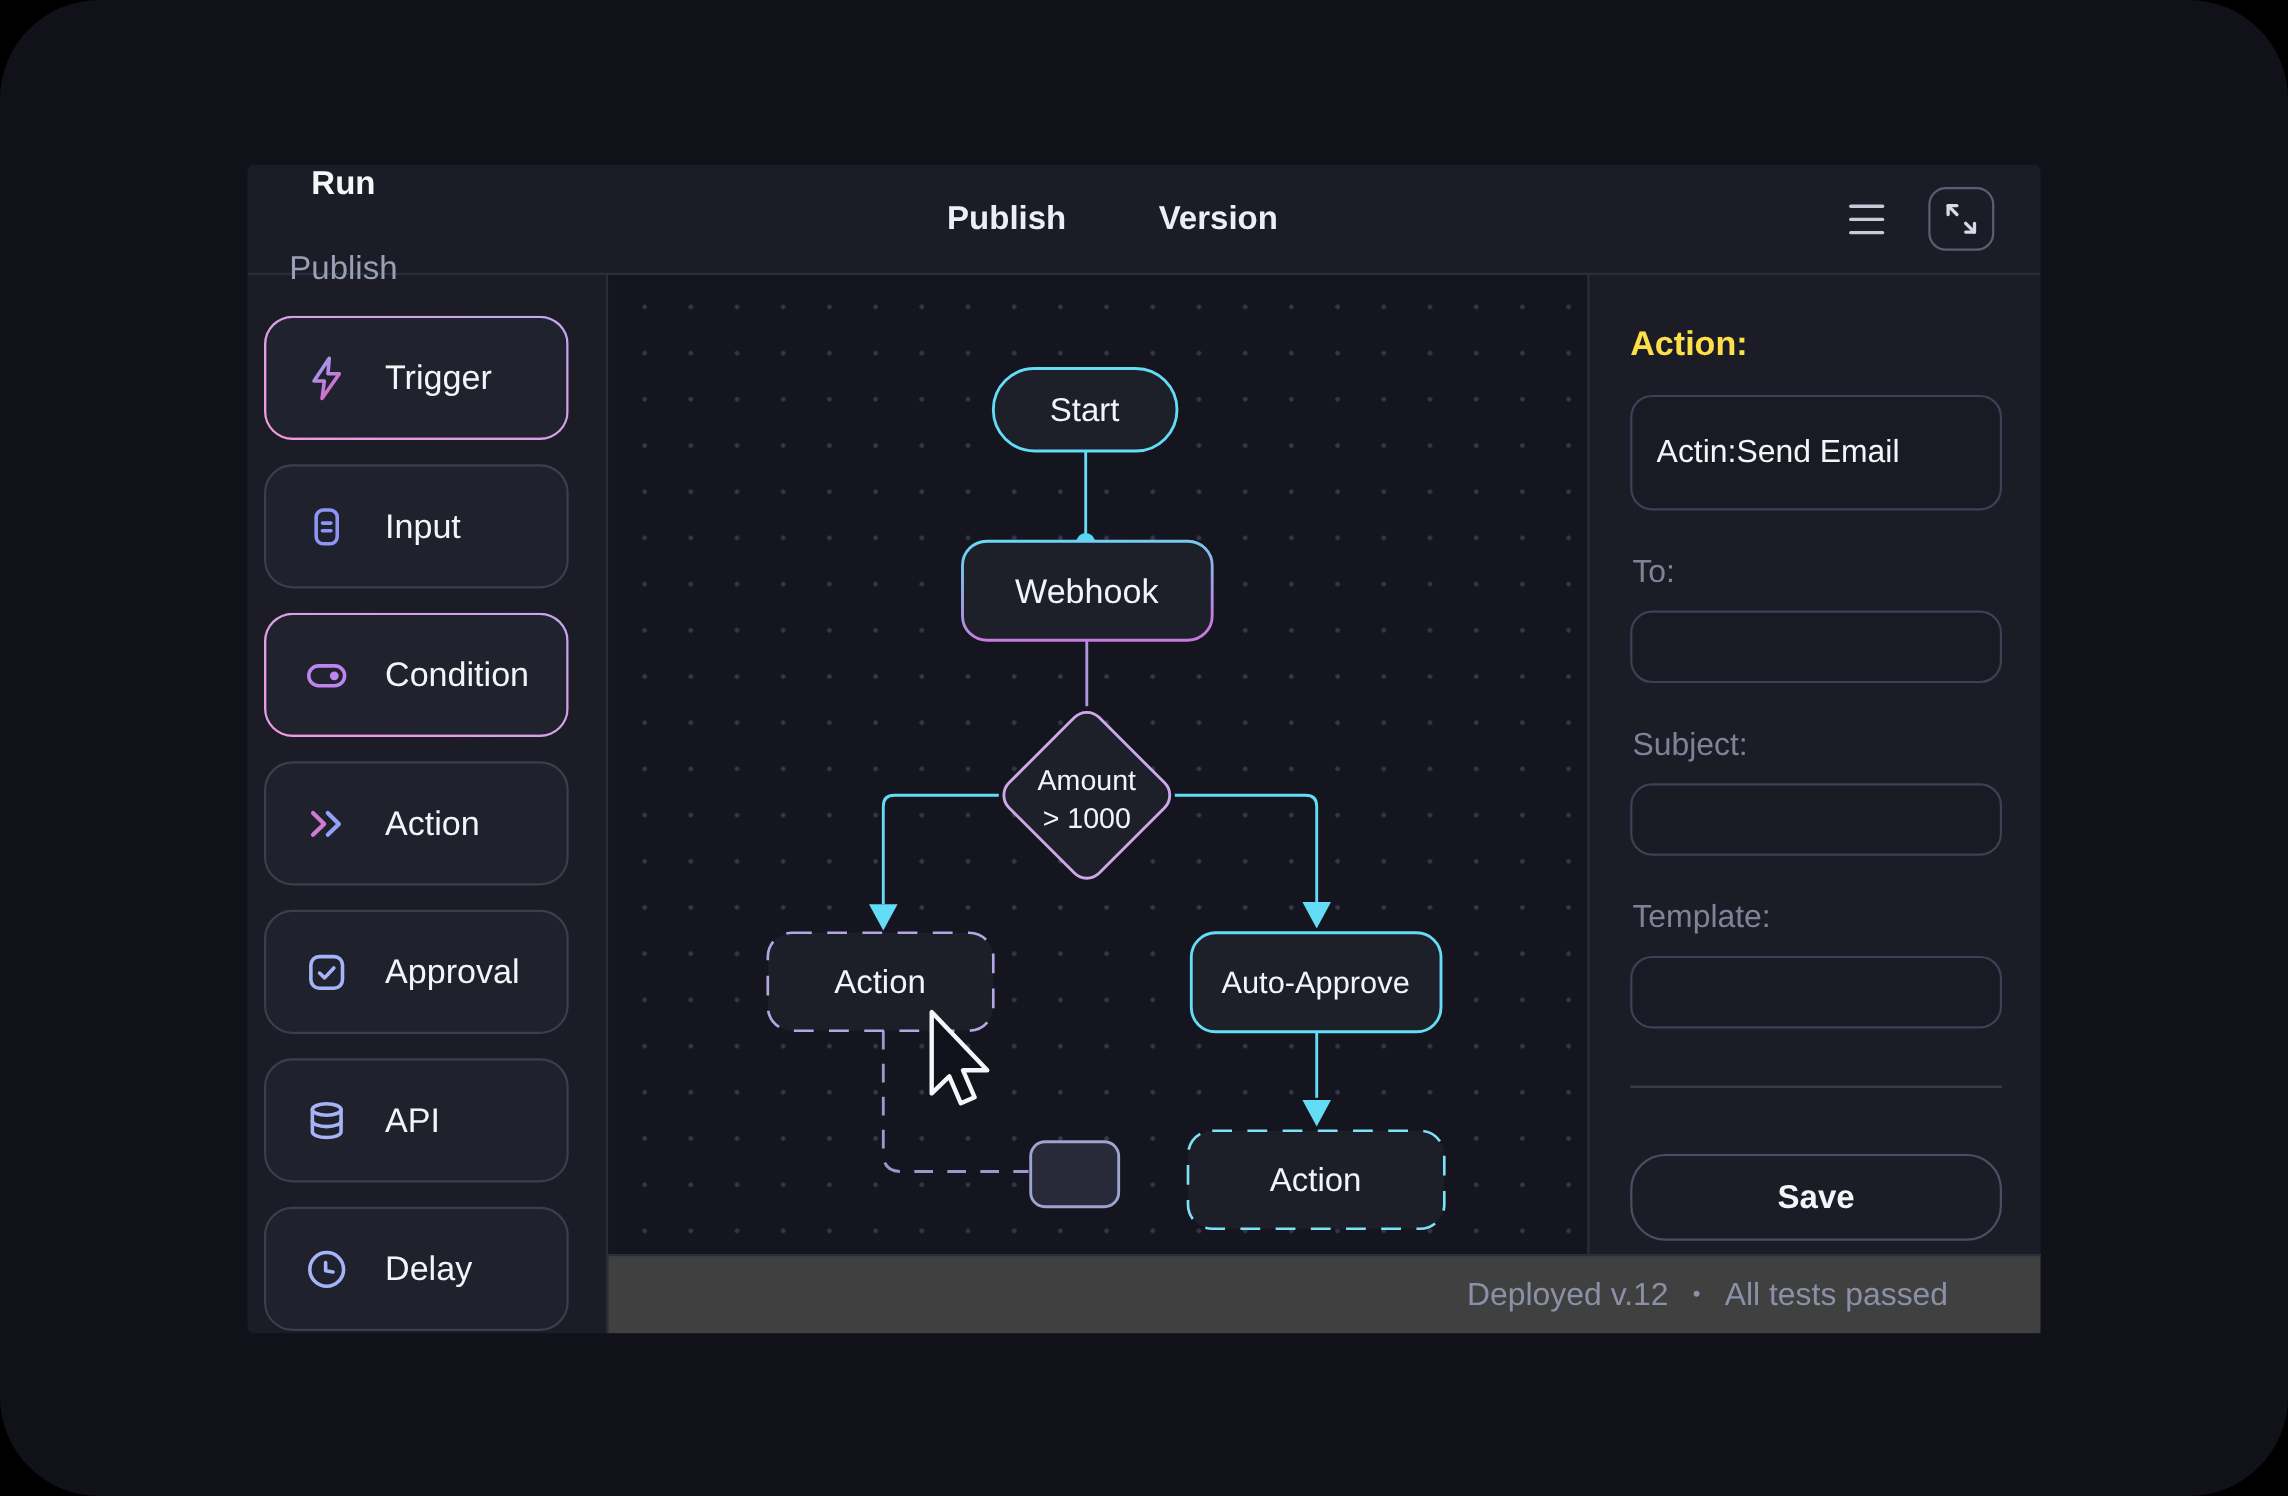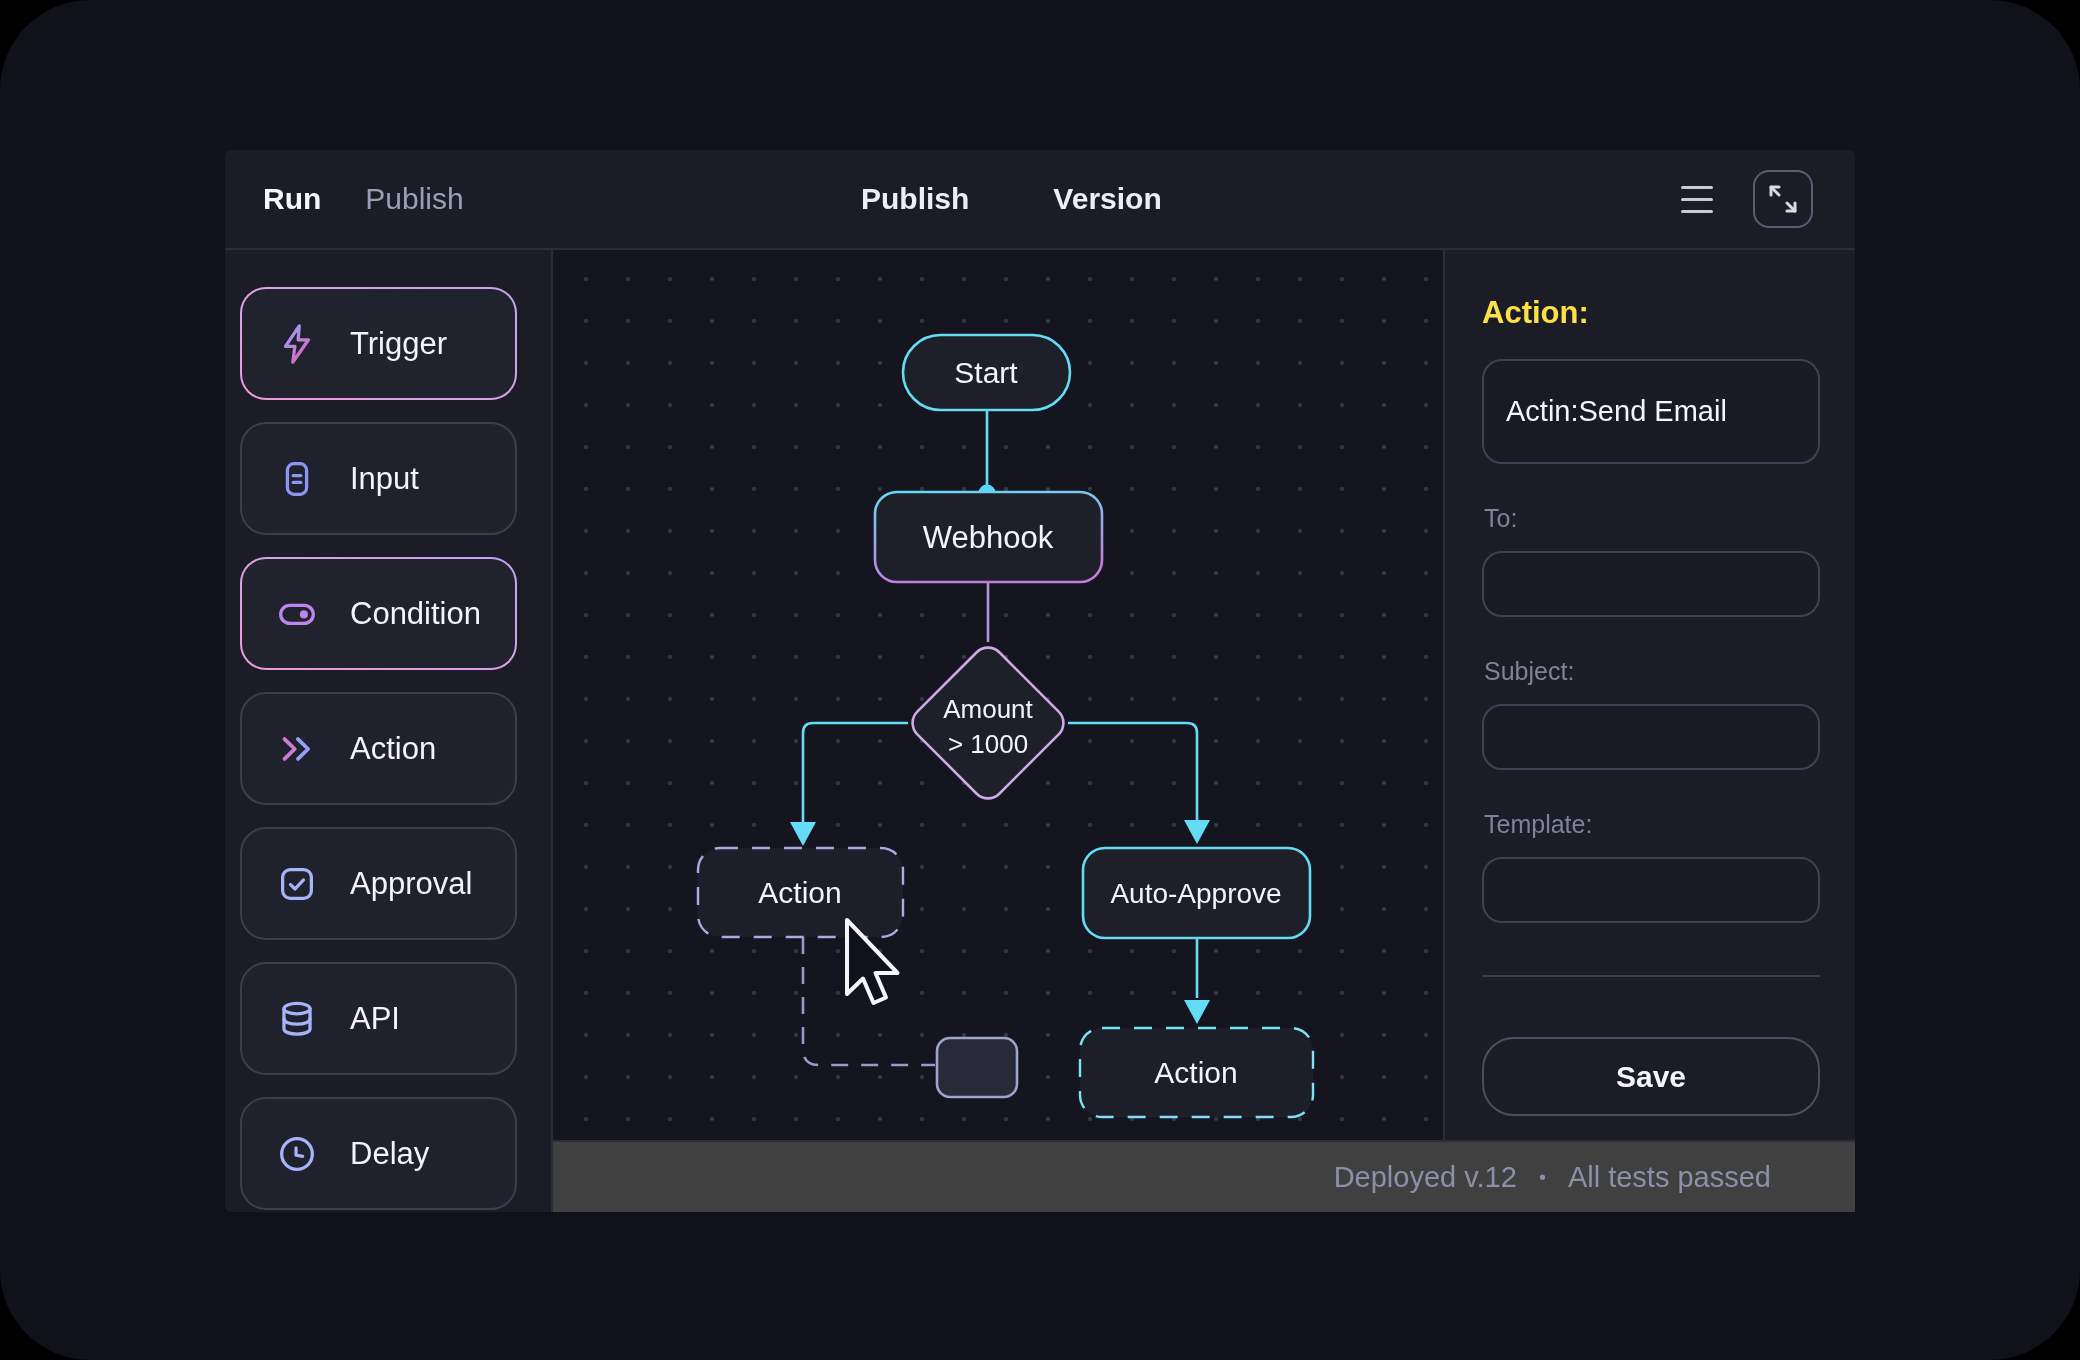--- a/index.html
+++ b/index.html
@@ -3,21 +3,21 @@
 <meta charset="utf-8">
 <style>
   html,body{margin:0;padding:0;background:#000;width:2080px;height:1360px;overflow:hidden;
     font-family:"Liberation Sans",sans-serif;}
   .surface{position:absolute;inset:0;background:#101119;border-radius:90px;}
   .window{position:absolute;left:225px;top:150px;width:1630px;height:1062px;
     background:#1b1c26;border-radius:6px;}
   
   .header{position:absolute;left:0;top:0;width:100%;height:100px;
     border-bottom:2px solid #2a2d3a;box-sizing:border-box;}
-  .header .left{position:absolute;left:38px;top:0;height:98px;display:flex;align-items:center;gap:44px;}
+  .header .left{position:absolute;left:38px;top:0;height:98px;display:flex;align-items:center;gap:44px;flex-direction:column;}
   .run{color:#f6f7fb;font-size:30px;font-weight:700;}
   .publish-nav{color:#99a0b6;font-size:30px;font-weight:500;}
   .header .center{position:absolute;left:636px;top:0;height:98px;display:flex;align-items:center;gap:84px;}
   .center span{color:#eceef5;font-size:30px;font-weight:600;}
   .header .right{position:absolute;right:42px;top:0;height:98px;display:flex;align-items:center;gap:40px;}
   .hamburger{display:flex;flex-direction:column;gap:9px;width:32px;cursor:pointer;}
   .hamburger i{display:block;height:3px;background:#c6cad9;border-radius:2px;}
   .expand-btn{width:60px;height:58px;border:2.5px solid #5a5f73;border-radius:16px;
     display:flex;align-items:center;justify-content:center;box-sizing:border-box;cursor:pointer;}
   
@@ -45,21 +45,21 @@
   .statusbar .dot{font-size:20px;}
   
   .inspector{position:absolute;left:1218px;top:100px;width:412px;height:890px;
     border-left:2px solid #2a2d3a;box-sizing:border-box;padding:45px 37px 0 37px;}
   .insp-title{color:#fde047;font-size:31px;font-weight:700;margin:0 0 28px 0;}
   .insp-input{width:338px;box-sizing:border-box;background:#191a24;border:2px solid #3d4156;
     border-radius:20px;color:#f4f5f9;font-size:29px;font-family:"Liberation Sans",sans-serif;
     padding:0 22px;outline:none;}
   .insp-input.big{height:105px;font-weight:500;}
   .insp-input.small{height:66px;}
-  .insp-label{color:#7e8398;font-size:25px;margin:40px 0 18px 2px;}
+  .insp-label{color:#7e8398;font-size:29px;margin:40px 0 18px 2px;}
   .insp-divider{width:338px;height:2px;background:#3a3e4d;margin-top:52px;}
   .save-btn{width:338px;height:79px;margin-top:60px;background:transparent;border:2px solid #4a4f63;
     border-radius:32px;color:#f4f5f9;font-size:30px;font-weight:600;
     font-family:"Liberation Sans",sans-serif;cursor:pointer;}
 </style>
 </head>
 <body>
 
 <div class="surface">
   <div class="window">

